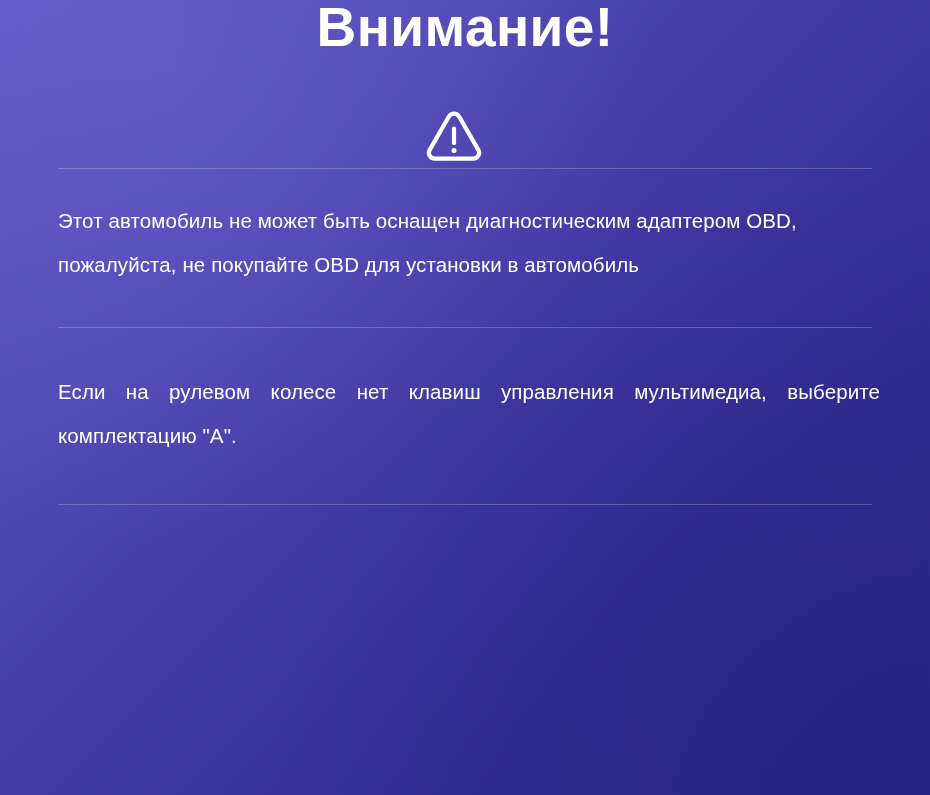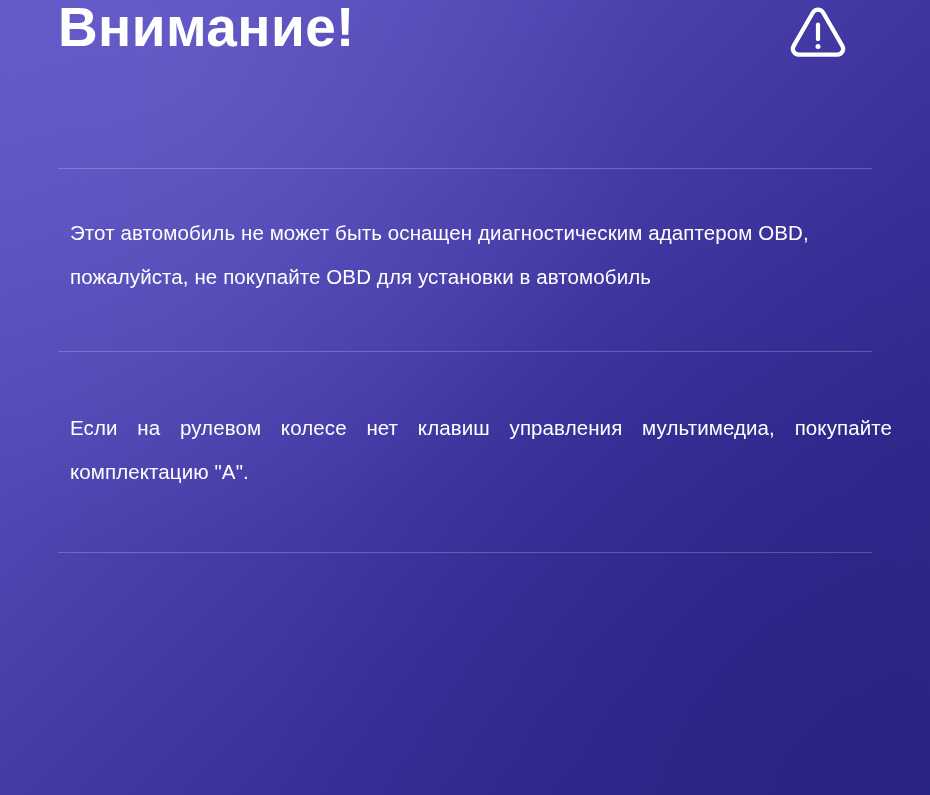--- a/index.html
+++ b/index.html
@@ -45,25 +45,26 @@
 
   .content {
     position: relative;
     z-index: 2;
     padding: 0 58px;
   }
 
   
   .header-row {
     display: flex;
-    align-items: flex-start;
+    align-items: center;
     justify-content: space-between;
     height: 168px;
     padding-top: 0;
     box-sizing: border-box;
+    flex-direction: column;
   }
 
   .title {
     color: #ffffff;
     font-size: 55px;
     line-height: 1;
     font-weight: 700;
     letter-spacing: 0.4px;
     margin: 0;
     white-space: nowrap;
@@ -87,21 +88,21 @@
 
   
   .block {
     color: #ffffff;
     font-size: 20.5px;
     line-height: 44px;
     letter-spacing: 0.1px;
   }
 
   .block p {
-    margin: 12px;
+    margin: 0;
   }
 
   #block-1 {
     padding: 30px 0 40px 0;
   }
   #block-1 p {
     width: 830px;
   }
 
   #block-2 {
@@ -142,20 +143,20 @@
 
     <hr class="divider">
 
     <div class="block" id="block-1">
       <p>Этот автомобиль не может быть оснащен диагностическим адаптером OBD, пожалуйста, не покупайте OBD для установки в автомобиль</p>
     </div>
 
     <hr class="divider">
 
     <div class="block" id="block-2">
-      <p>Если на рулевом колесе нет клавиш управления мультимедиа, покупайте комплектацию "A".</p>
+      <p>Если на рулевом колесе нет клавиш управления мультимедиа, выберите комплектацию "A".</p>
     </div>
 
     <hr class="divider">
 
 
   </div>
 </div>
 
 </body></html>

